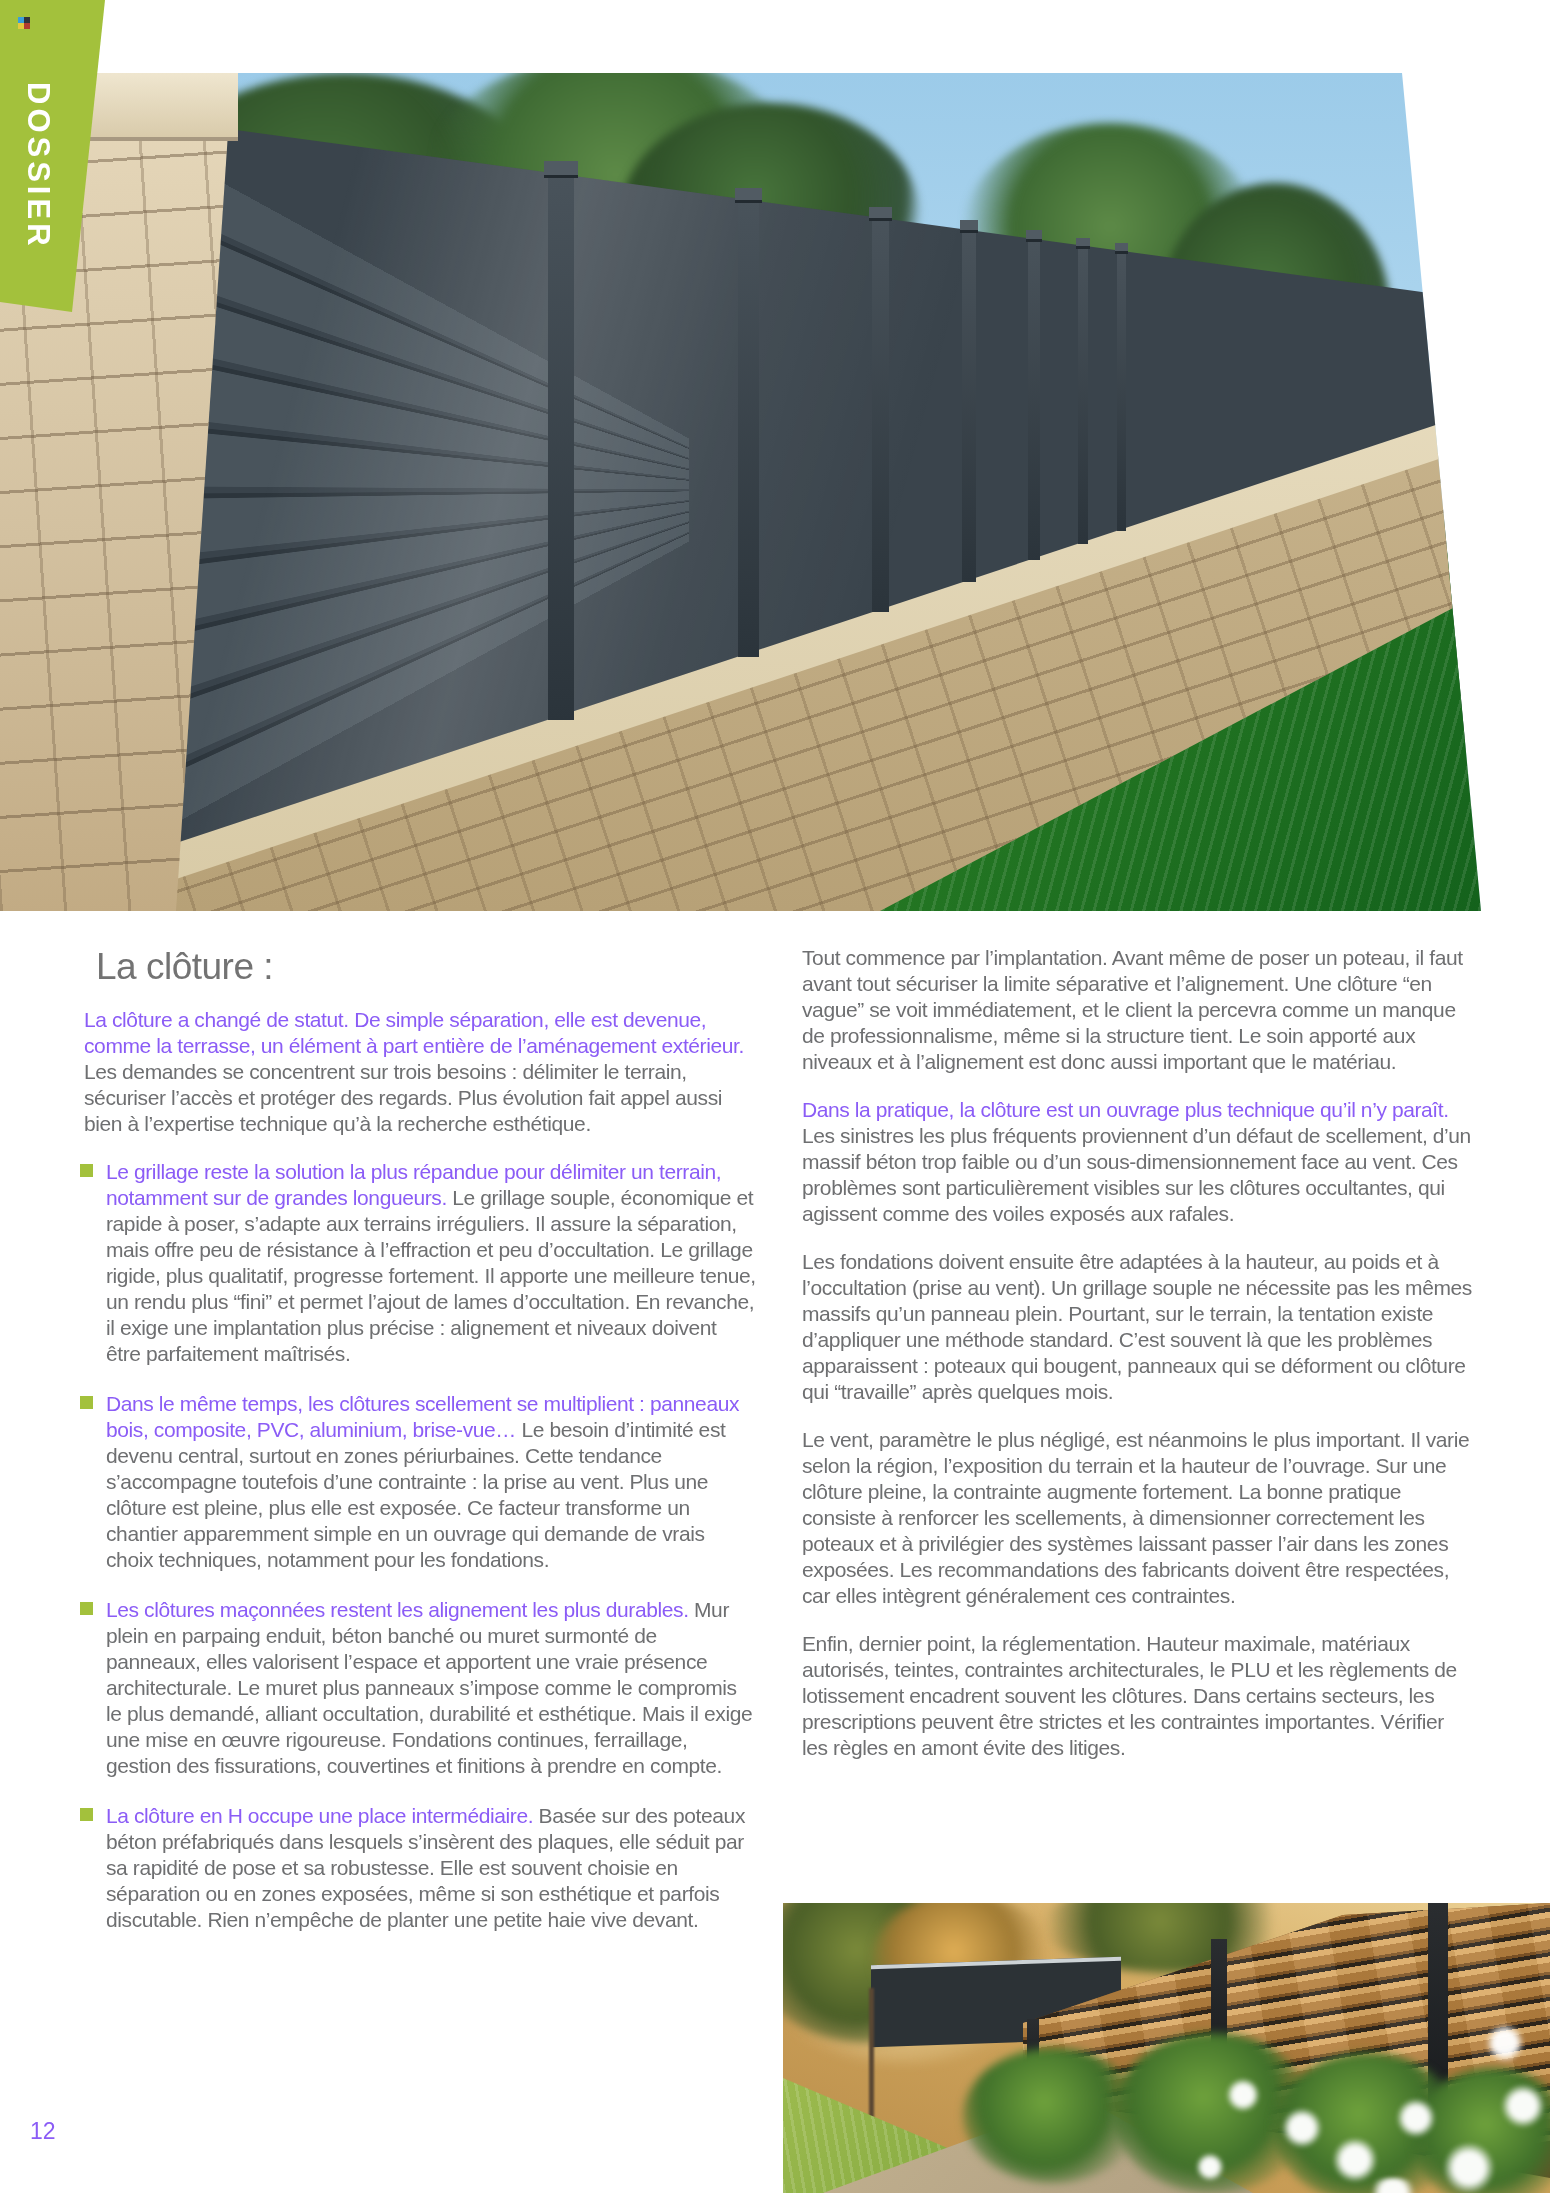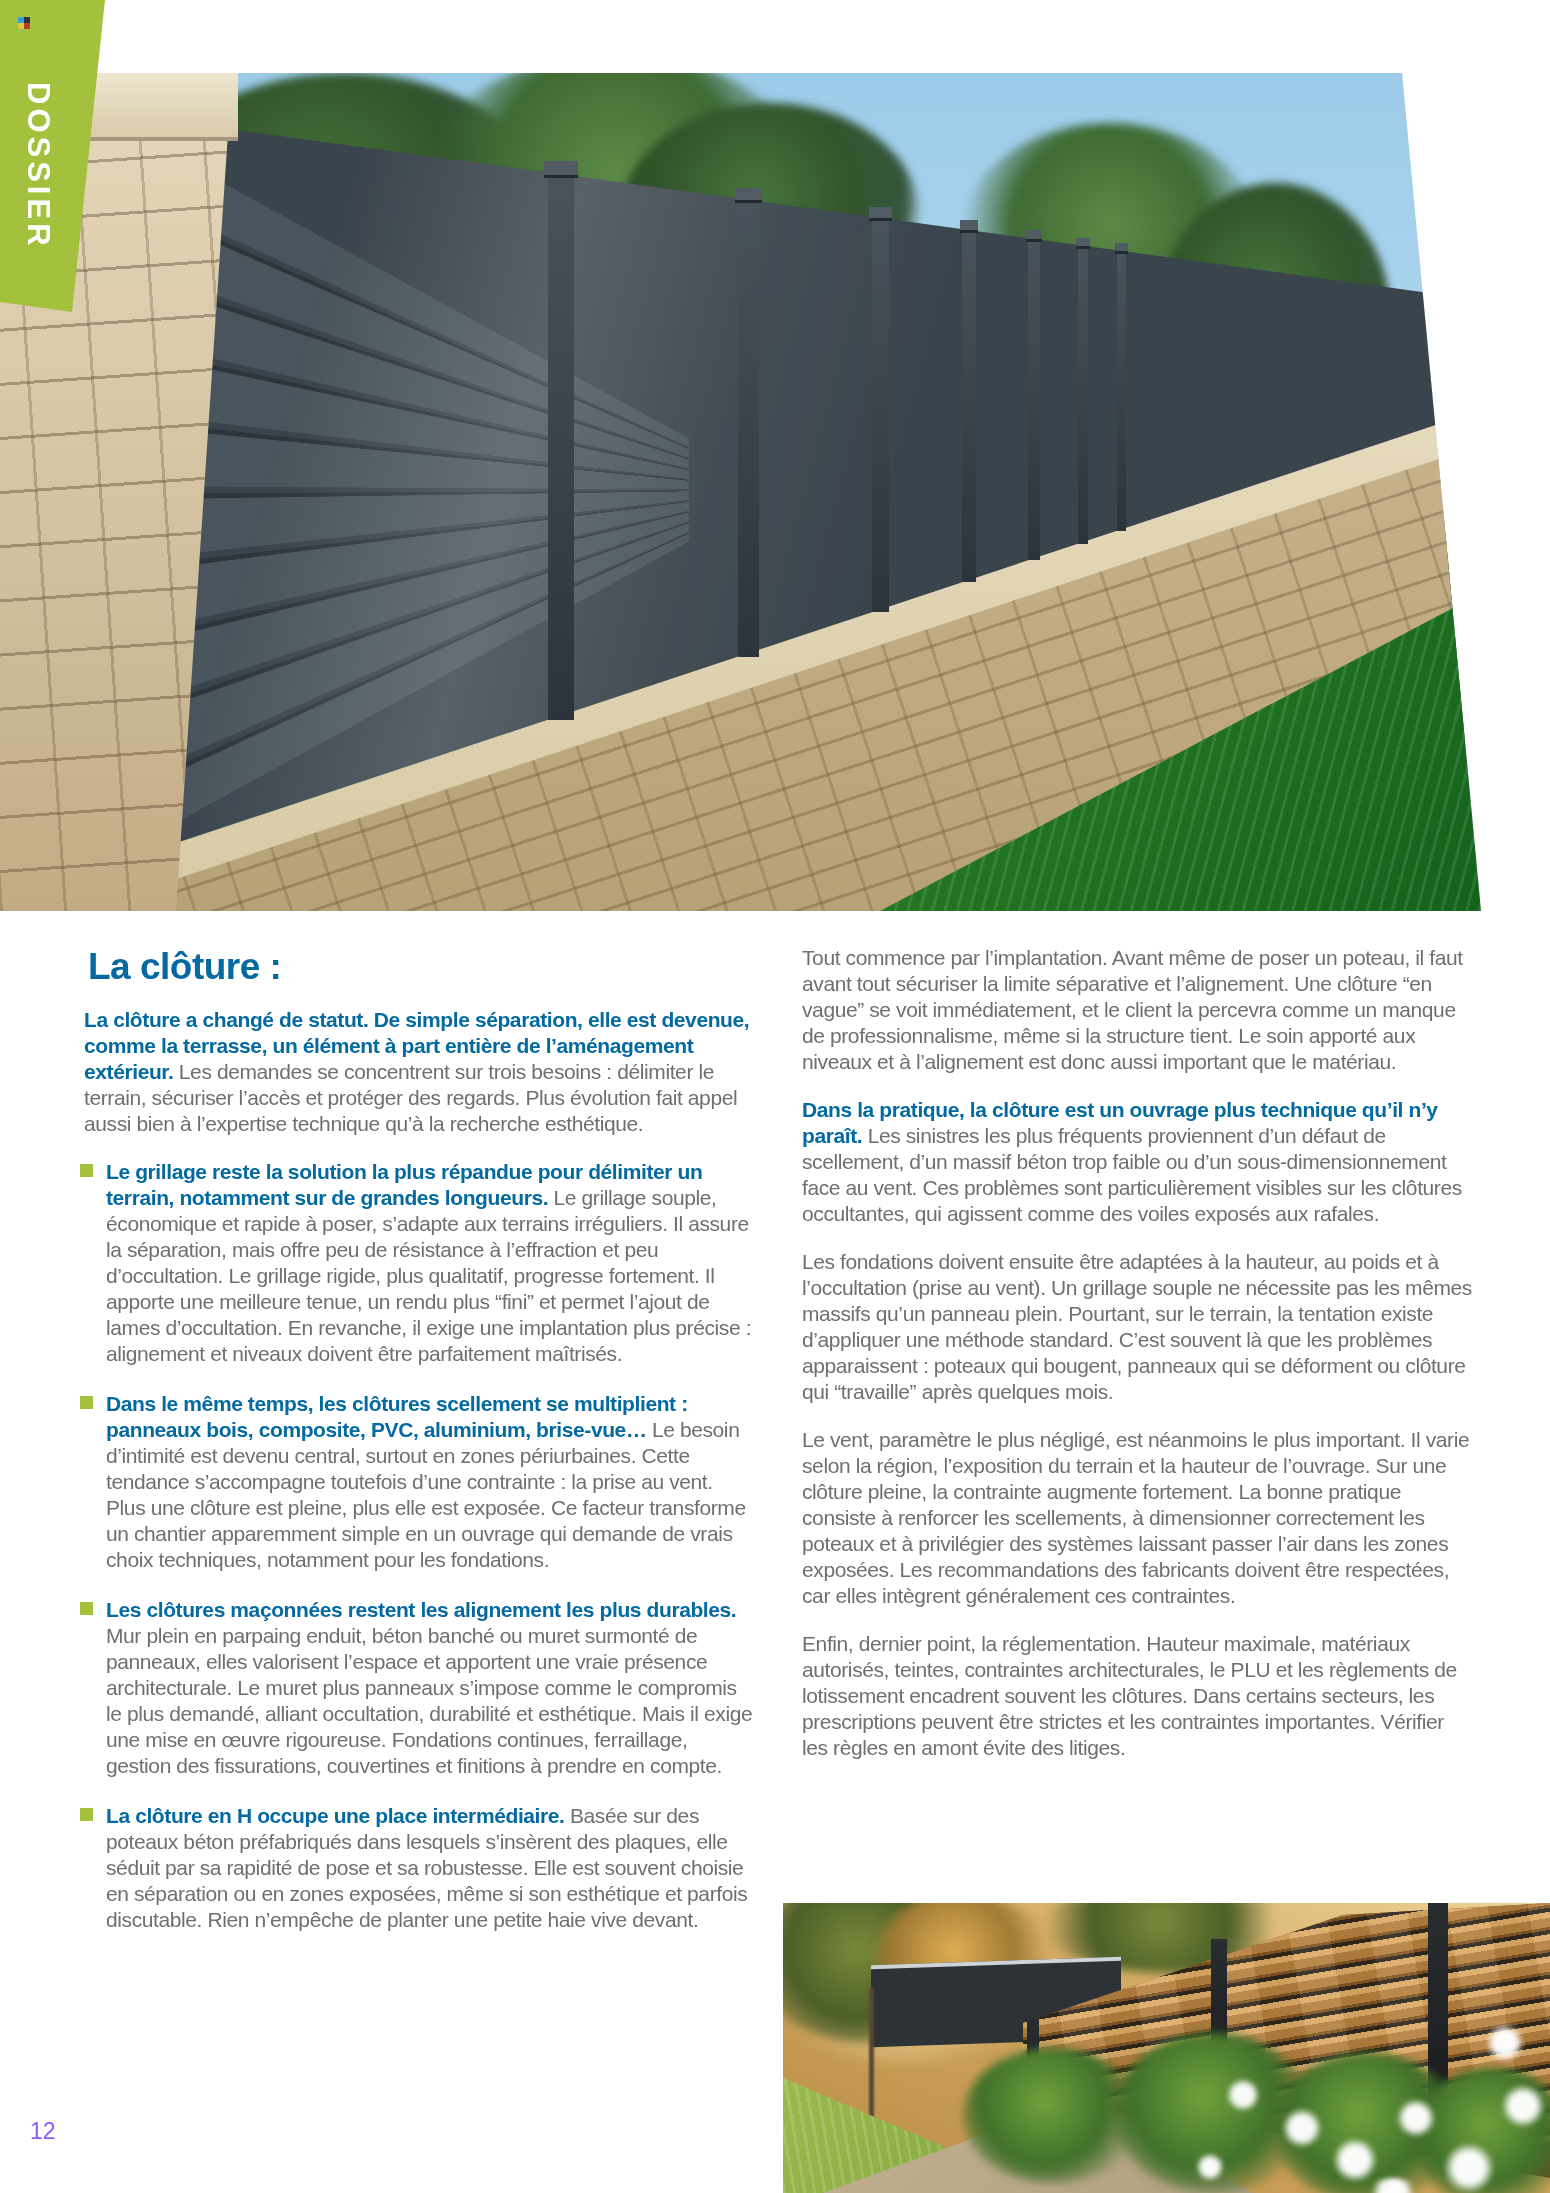--- a/index.html
+++ b/index.html
@@ -87,23 +87,23 @@
     position:absolute;left:86px;top:0;width:152px;height:64px;
     background:linear-gradient(180deg,#efe6cf,#d9cbab);
     border-bottom:4px solid rgba(96,76,52,.5);filter:blur(.4px);
   }
 
   
   .col{position:absolute;top:945px;width:676px;z-index:3;color:#6e6f71;
        font-size:21px;line-height:26px;letter-spacing:-0.4px;}
   .col-left{left:80px;}
   .col-right{left:798px;}
-  .headline{color:#0369a1;font-weight:bold;font-size:37px;line-height:44px;
-            letter-spacing:-0.5px;margin:0 0 18px 8px;}
-  .lead{font-weight:bold;color:#0369a1;}
+  .headline{color:#737373;font-weight:normal;font-size:37px;line-height:44px;
+            letter-spacing:-0.5px;margin:0 0 18px 16px;}
+  .lead{font-weight:normal;color:#8b5cf6;}
   p.para{margin:0 0 22px 4px;}
   .bullet{position:relative;margin:0 0 24px 0;padding-left:26px;}
   .bullet .marker{
     position:absolute;left:0;top:5px;width:13px;height:13px;background:#a3c13c;
   }
 
   
   .photo-2{
     position:absolute;left:783px;top:1903px;width:767px;height:290px;z-index:4;
     overflow:hidden;background:linear-gradient(200deg,#ecd296 0%,#d2a75d 45%,#b88c4a 100%);

